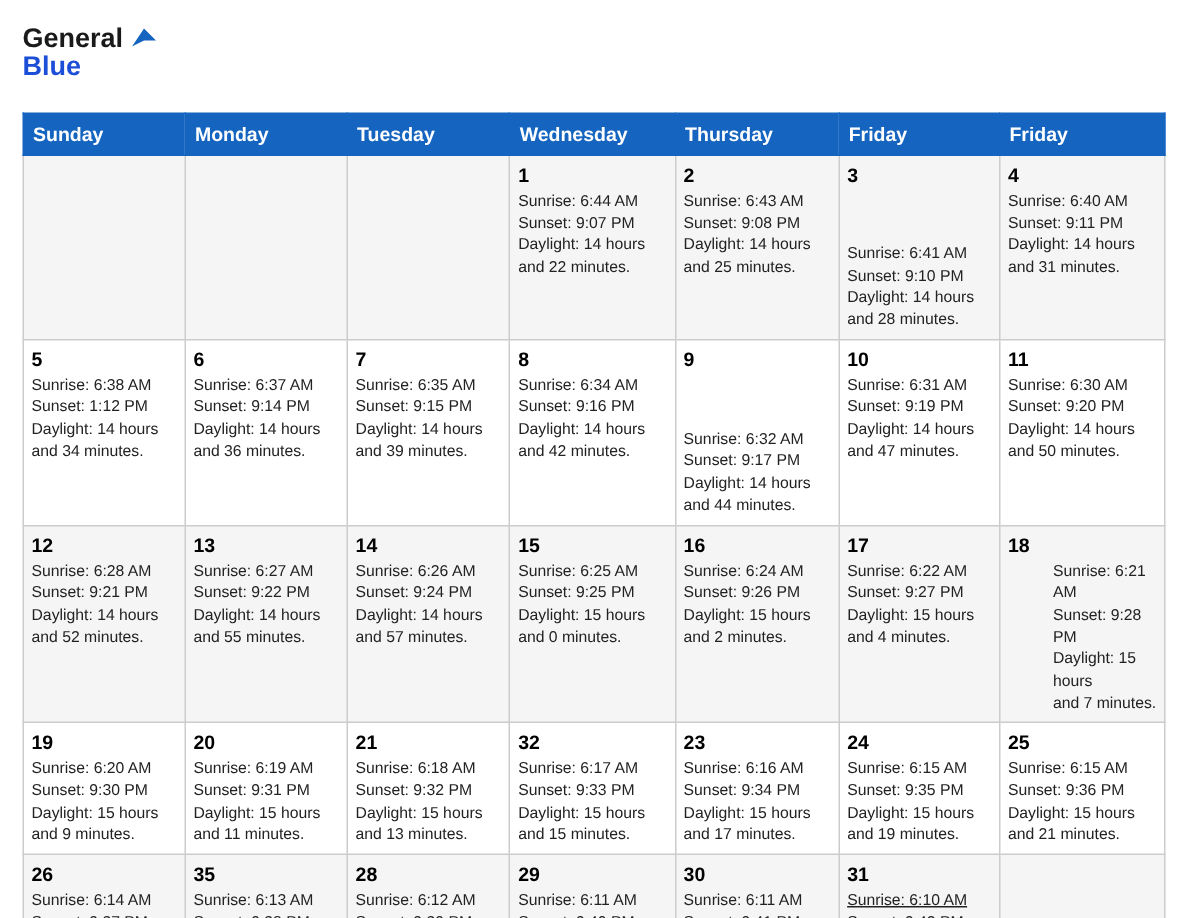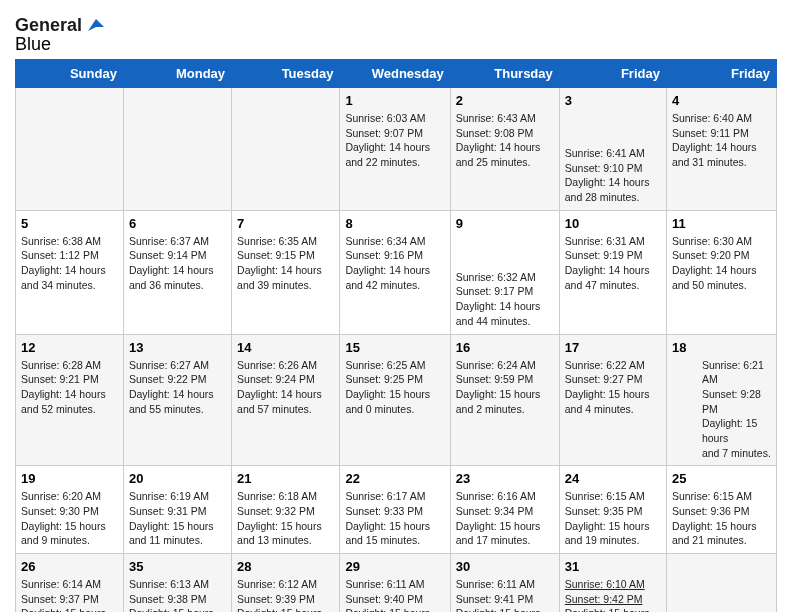--- a/index.html
+++ b/index.html
@@ -10,21 +10,21 @@
       min-height: 612px;
     }
     .container {
       width: 792px;
       padding: 10px 15px;
     }
     .header {
       display: flex;
       justify-content: space-between;
       align-items: flex-start;
-      margin-bottom: 4px;
+      margin-bottom: 20px;
     }
     .logo {
       display: flex;
       align-items: center;
       margin-top: 5px;
     }
     .title-area {
       text-align: right;
     }
     .month-title {
@@ -38,21 +38,21 @@
       color: #555;
     }
     table {
       width: 100%;
       border-collapse: collapse;
       font-size: 11px;
     }
     thead tr th {
       background-color: #1565c0;
       color: #fff;
-      text-align: right;
+      text-align: left;
       padding: 6px 6px;
       font-size: 13px;
       font-weight: bold;
       border: 1px solid #1565c0;
     }
     tbody tr td {
       border: 1px solid #ccc;
       vertical-align: top;
       padding: 5px 5px;
       width: 113px;
@@ -90,21 +90,21 @@
   <div class="header">
     <div class="logo">
     <div style="display:flex;align-items:center;">
       <div style="display:flex;flex-direction:column;align-items:flex-start;">
         <div style="display:flex;align-items:center;">
           <span style="font-size:18px;font-weight:bold;color:#1a1a1a;">General</span>
           <svg width="22" height="18" viewBox="0 0 22 18" style="margin-left:2px;">
             <polygon points="4,14 12,2 20,10 12,10" fill="#1565c0"></polygon>
           </svg>
         </div>
-        <span style="font-size:18px;font-weight:normal;color:#000000;margin-top:-2px;text-align:right;">Blue</span>
+        <span style="font-size:18px;font-weight:bold;color:#1d4ed8;margin-top:-2px;text-align:right;">Blue</span>
       </div>
     </div>
   </div>
     <div class="title-area">
       <div class="month-title"></div>
       <div class="location"></div>
     </div>
   </div>
 
   <table>
@@ -119,21 +119,21 @@
           <th>Friday</th>
         </tr>
     </thead>
     <tbody id="calendar-body">
     <tr>
           <td class="empty-cell"></td>
           <td class="empty-cell"></td>
           <td class="empty-cell"></td>
           <td>
             <span class="day-number">1</span>
-            <div class="day-info" style="white-space: pre-line;">Sunrise: 6:03 AM
+            <div class="day-info" style="white-space: pre-line;">Sunrise: 6:44 AM
 Sunset: 9:07 PM
 Daylight: 14 hours
 and 22 minutes.</div>
           </td>
           <td>
             <span class="day-number">2</span>
             <div class="day-info" style="white-space: pre-line;">Sunrise: 6:43 AM
 Sunset: 9:08 PM
 Daylight: 14 hours
 and 25 minutes.</div>
@@ -229,21 +229,21 @@
           <td>
             <span class="day-number">15</span>
             <div class="day-info" style="white-space: pre-line;">Sunrise: 6:25 AM
 Sunset: 9:25 PM
 Daylight: 15 hours
 and 0 minutes.</div>
           </td>
           <td>
             <span class="day-number">16</span>
             <div class="day-info" style="white-space: pre-line;">Sunrise: 6:24 AM
-Sunset: 9:59 PM
+Sunset: 9:26 PM
 Daylight: 15 hours
 and 2 minutes.</div>
           </td>
           <td>
             <span class="day-number">17</span>
             <div class="day-info" style="white-space: pre-line;">Sunrise: 6:22 AM
 Sunset: 9:27 PM
 Daylight: 15 hours
 and 4 minutes.</div>
           </td>
@@ -271,21 +271,21 @@
 and 11 minutes.</div>
           </td>
           <td>
             <span class="day-number">21</span>
             <div class="day-info" style="white-space: pre-line;">Sunrise: 6:18 AM
 Sunset: 9:32 PM
 Daylight: 15 hours
 and 13 minutes.</div>
           </td>
           <td>
-            <span class="day-number">22</span>
+            <span class="day-number">32</span>
             <div class="day-info" style="white-space: pre-line;">Sunrise: 6:17 AM
 Sunset: 9:33 PM
 Daylight: 15 hours
 and 15 minutes.</div>
           </td>
           <td>
             <span class="day-number">23</span>
             <div class="day-info" style="white-space: pre-line;">Sunrise: 6:16 AM
 Sunset: 9:34 PM
 Daylight: 15 hours

